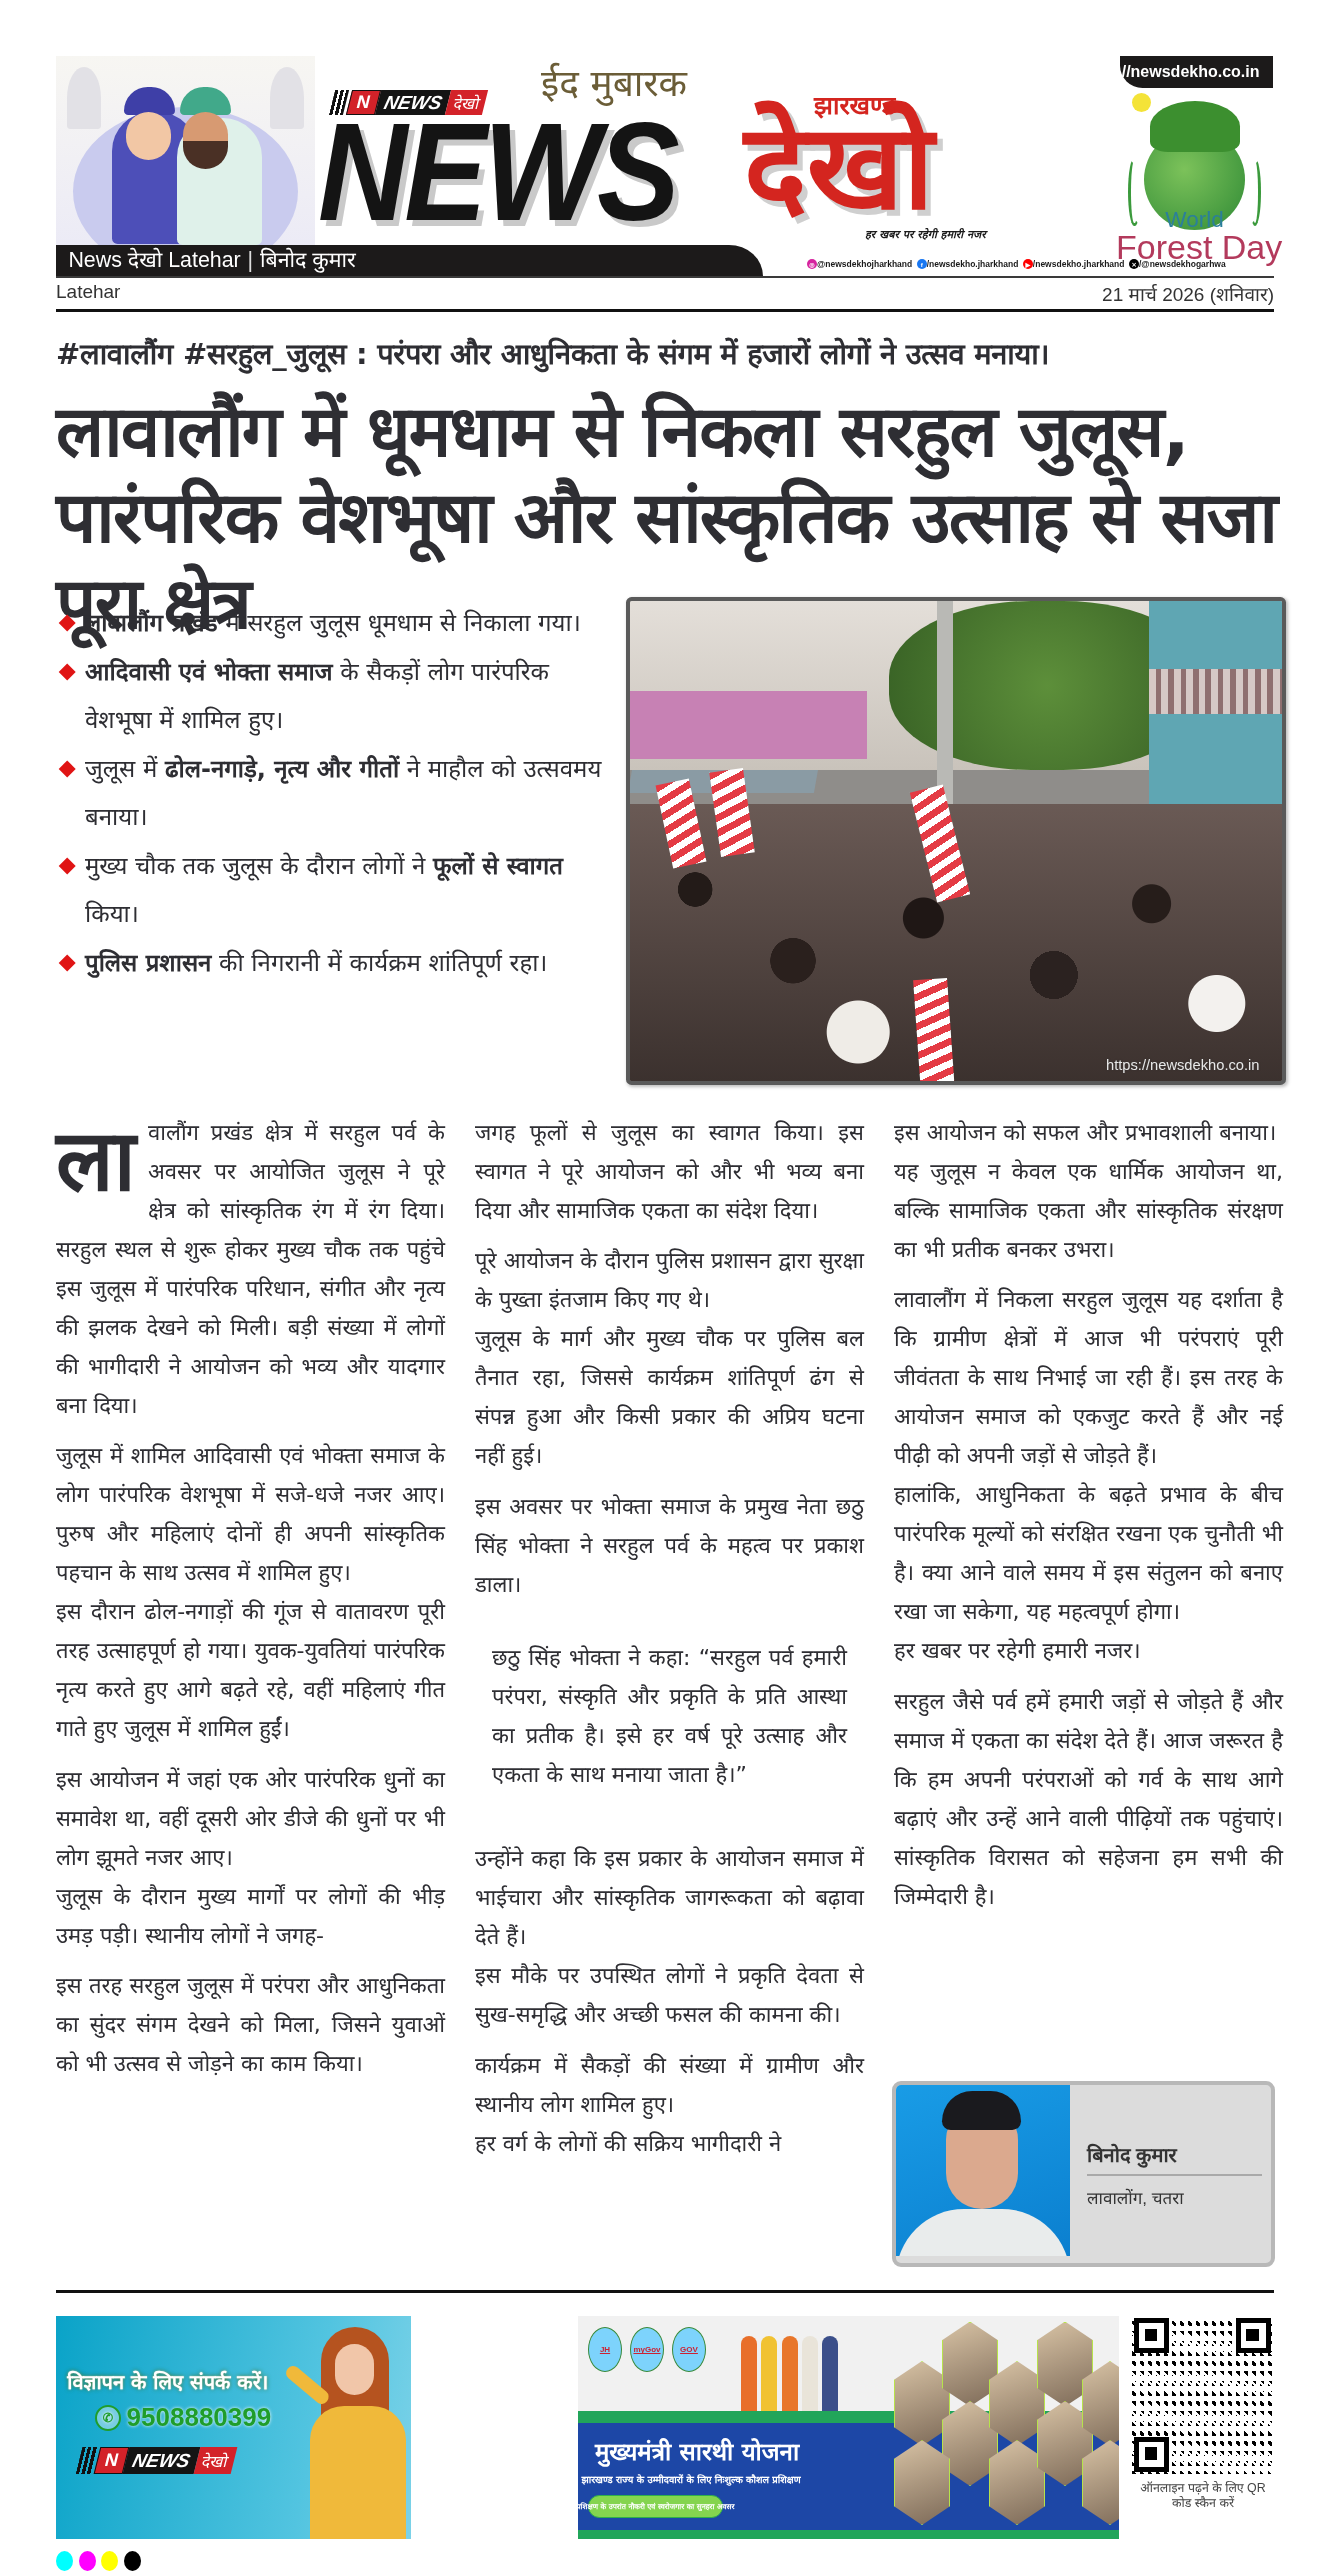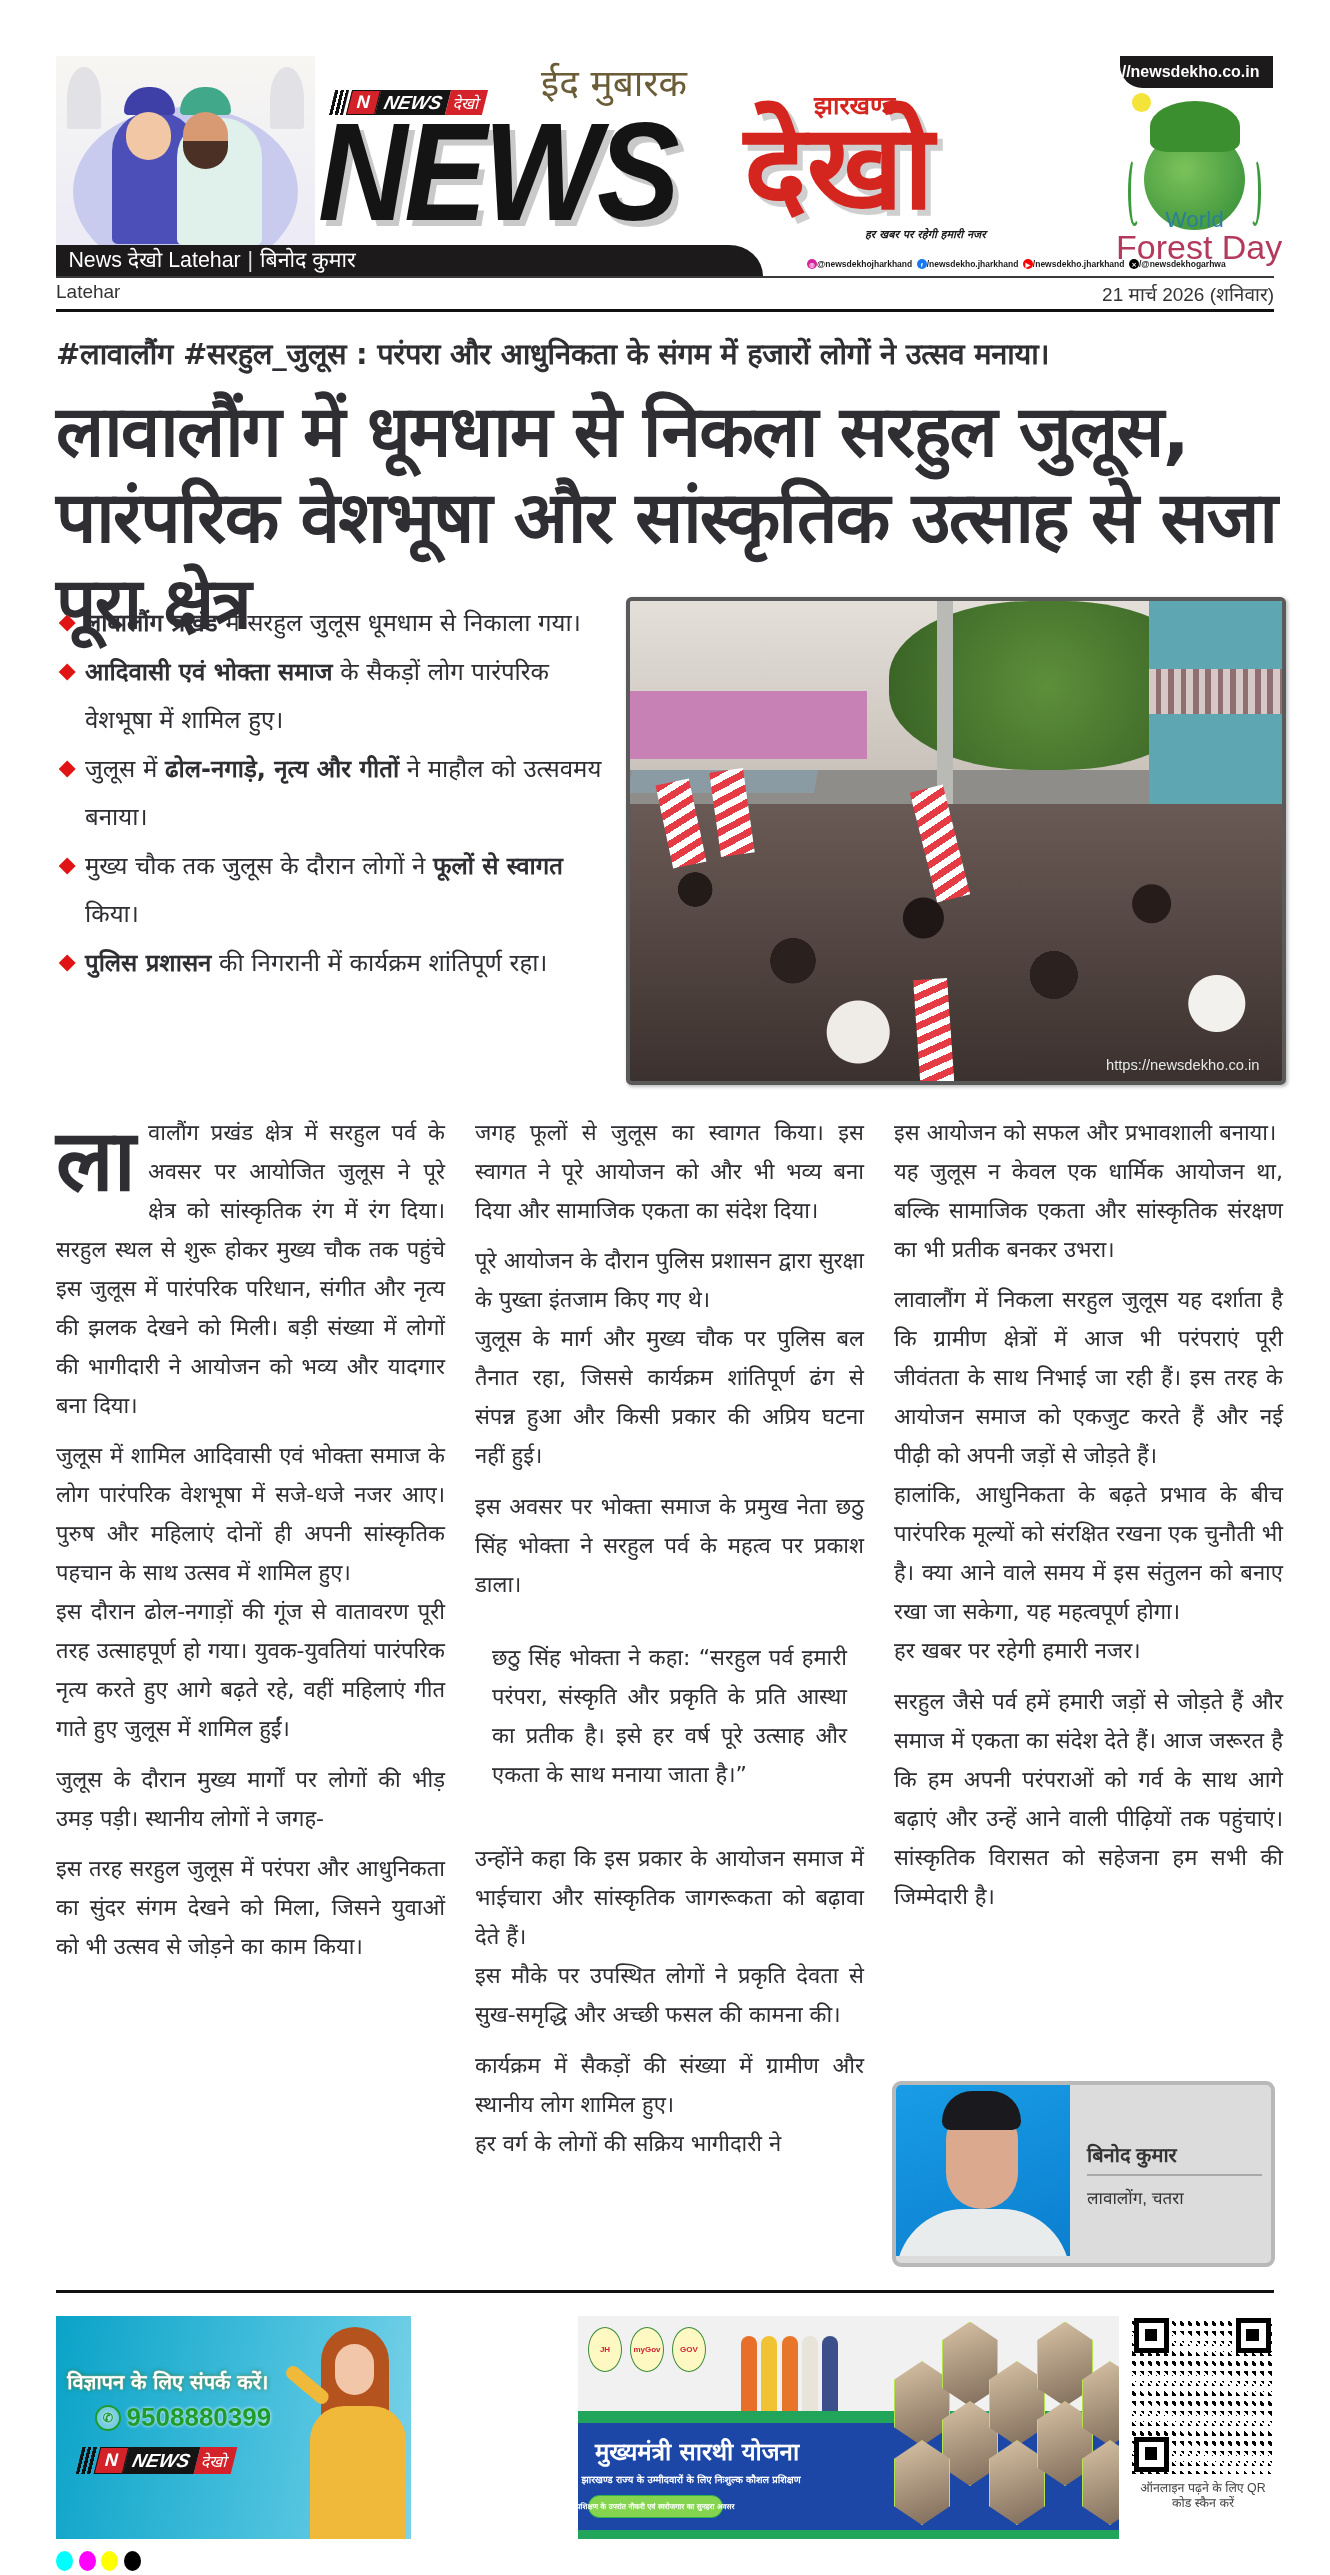--- a/index.html
+++ b/index.html
@@ -117,21 +117,21 @@
   .ad-left .ad-logo .news { background: #141414; color: #fff; font-style: italic; font-weight: 700; font-size: 19px; padding: 0 6.8px; display: flex; align-items: center; font-family: "Liberation Sans", sans-serif; }
   .ad-left .ad-logo .dekho { background: #d32229; color: #fff; font-size: 16px; padding: 0 5.6px; display: flex; align-items: center; }
   .ad-left .woman { position: absolute; left: 248px; top: 11.3px; width: 107px; height: 214px; }
   .ad-left .woman .hair { position: absolute; left: 17px; top: 0; width: 68px; height: 107px; border-radius: 34px 34px 17px 17px; background: #b5531f; }
   .ad-left .woman .face { position: absolute; left: 31px; top: 17px; width: 39px; height: 51px; border-radius: 20px; background: #f1c6a9; }
   .ad-left .woman .body { position: absolute; left: 5.6px; top: 79px; width: 96px; height: 135px; border-radius: 34px 34px 0 0; background: #f0b93a; }
   .ad-left .woman .arm { position: absolute; left: -22.5px; top: 51px; width: 51px; height: 13.5px; border-radius: 6.8px; background: #f0b93a; transform: rotate(40deg); }
 
   .ad-mid { position: absolute; left: 578px; top: 2316px; width: 541px; height: 223px; background: #f1f1f1; overflow: hidden; }
   .ad-mid .logos { position: absolute; left: 10px; top: 11.3px; display: flex; gap: 8px; }
-  .ad-mid .logo-circ { width: 34px; height: 45px; border-radius: 50%; border: 1.1px solid #3a8a3a; background: #fef9c3; display: flex; align-items: center; justify-content: center; font-size: 8px; color: #c23; font-family: "Liberation Sans", sans-serif; font-weight: 700; }
+  .ad-mid .logo-circ { width: 34px; height: 45px; border-radius: 50%; border: 1.1px solid #3a8a3a; background: #7dd3fc; display: flex; align-items: center; justify-content: center; font-size: 8px; color: #c23; font-family: "Liberation Sans", sans-serif; font-weight: 700; text-decoration: underline; }
   .ad-mid .workers { position: absolute; left: 68px; top: 8.5px; width: 90px; height: 90px; }
   .ad-mid .worker { position: absolute; bottom: 0; width: 16px; height: 79px; border-radius: 8px 8px 2.3px 2.3px; }
   .ad-mid .green-band { position: absolute; left: 0; top: 95px; width: 541px; height: 12.4px; background: #21a55a; }
   .ad-mid .blue-band { position: absolute; left: 0; top: 107px; width: 541px; height: 107px; background: #1d47a6; }
   .ad-mid .green-foot { position: absolute; left: 0; top: 214px; width: 541px; height: 8.5px; background: #21a55a; }
   .ad-mid .scheme-title { position: absolute; left: 17px; top: 118px; font-family: "DejaVu Sans", sans-serif; font-weight: 700; font-size: 24px; color: #fff; white-space: nowrap; }
   .ad-mid .scheme-sub { position: absolute; left: 3.4px; top: 157px; font-family: "DejaVu Sans", sans-serif; font-weight: 700; font-size: 9.6px; color: #fff; white-space: nowrap; }
   .ad-mid .scheme-pill { position: absolute; left: 10px; top: 179px; width: 135px; height: 22.5px; border-radius: 11.3px; background: #84d44f; border: 1.7px solid #2fae4a; display: flex; align-items: center; justify-content: center; font-family: "DejaVu Sans", sans-serif; font-weight: 700; font-size: 7.3px; color: #fff; white-space: nowrap; }
   .ad-mid .hex { position: absolute; width: 56px; height: 85px; clip-path: polygon(50% 0,100% 22%,100% 78%,50% 100%,0 78%,0 22%); background: linear-gradient(160deg,#d7c2a4,#7d6a58); border: 1.7px solid #b7e34b; }
 
@@ -250,20 +250,21 @@
     <div class="flag" style="left:85px; top:169px; transform:rotate(-8deg)"></div>
     <div class="flag" style="left:293px; top:186px; transform:rotate(-14deg); height:113px"></div>
     <div class="flag" style="left:287px; top:378px; transform:rotate(-4deg); height:113px"></div>
     <div class="photo-watermark">https://newsdekho.co.in</div>
   </div>
 
   <div class="col col1">
     <p><span class="dropcap">ला</span><span>वालौंग प्रखंड क्षेत्र में सरहुल पर्व के अवसर पर आयोजित जुलूस ने पूरे क्षेत्र को सांस्कृतिक रंग में रंग दिया। सरहुल स्थल से शुरू होकर मुख्य चौक तक पहुंचे इस जुलूस में पारंपरिक परिधान, संगीत और नृत्य की झलक देखने को मिली। बड़ी संख्या में लोगों की भागीदारी ने आयोजन को भव्य और यादगार बना दिया।</span></p>
     <p class="tight">जुलूस में शामिल आदिवासी एवं भोक्ता समाज के लोग पारंपरिक वेशभूषा में सजे-धजे नजर आए। पुरुष और महिलाएं दोनों ही अपनी सांस्कृतिक पहचान के साथ उत्सव में शामिल हुए।</p>
     <p>इस दौरान ढोल-नगाड़ों की गूंज से वातावरण पूरी तरह उत्साहपूर्ण हो गया। युवक-युवतियां पारंपरिक नृत्य करते हुए आगे बढ़ते रहे, वहीं महिलाएं गीत गाते हुए जुलूस में शामिल हुईं।</p>
+    <p class="tight">इस आयोजन में जहां एक ओर पारंपरिक धुनों का समावेश था, वहीं दूसरी ओर डीजे की धुनों पर भी लोग झूमते नजर आए।</p>
     <p>जुलूस के दौरान मुख्य मार्गों पर लोगों की भीड़ उमड़ पड़ी। स्थानीय लोगों ने जगह-</p>
     <p>इस तरह सरहुल जुलूस में परंपरा और आधुनिकता का सुंदर संगम देखने को मिला, जिसने युवाओं को भी उत्सव से जोड़ने का काम किया।</p>
   </div>
 
   <div class="col col2">
     <p>जगह फूलों से जुलूस का स्वागत किया। इस स्वागत ने पूरे आयोजन को और भी भव्य बना दिया और सामाजिक एकता का संदेश दिया।</p>
     <p class="tight">पूरे आयोजन के दौरान पुलिस प्रशासन द्वारा सुरक्षा के पुख्ता इंतजाम किए गए थे।</p>
     <p>जुलूस के मार्ग और मुख्य चौक पर पुलिस बल तैनात रहा, जिससे कार्यक्रम शांतिपूर्ण ढंग से संपन्न हुआ और किसी प्रकार की अप्रिय घटना नहीं हुई।</p>
     <p class="tight">इस अवसर पर भोक्ता समाज के प्रमुख नेता छठु सिंह भोक्ता ने सरहुल पर्व के महत्व पर प्रकाश डाला।</p>
     <blockquote class="quote">छठु सिंह भोक्ता ने कहा: “सरहुल पर्व हमारी परंपरा, संस्कृति और प्रकृति के प्रति आस्था का प्रतीक है। इसे हर वर्ष पूरे उत्साह और एकता के साथ मनाया जाता है।”</blockquote>

